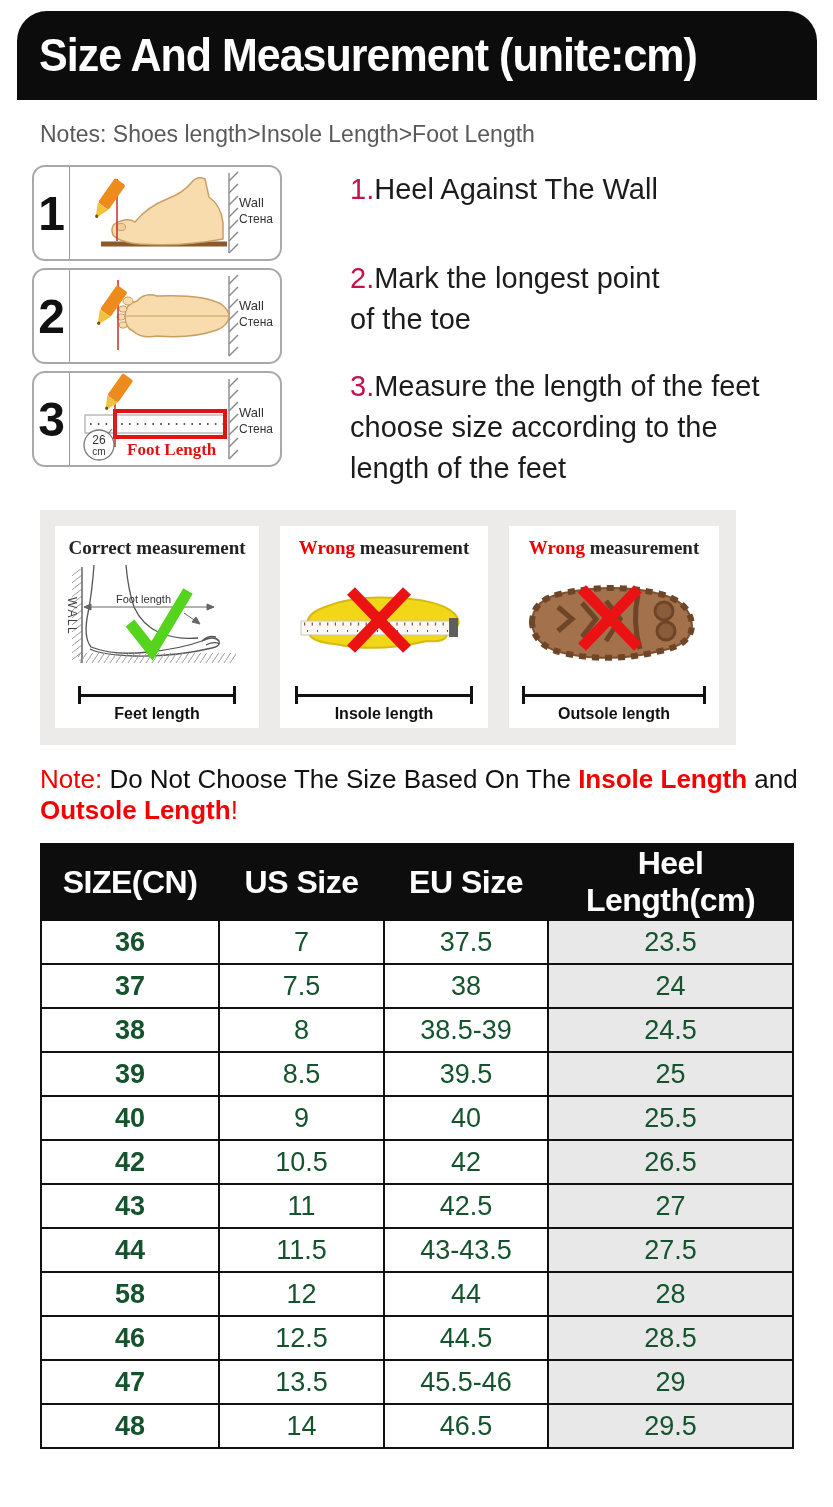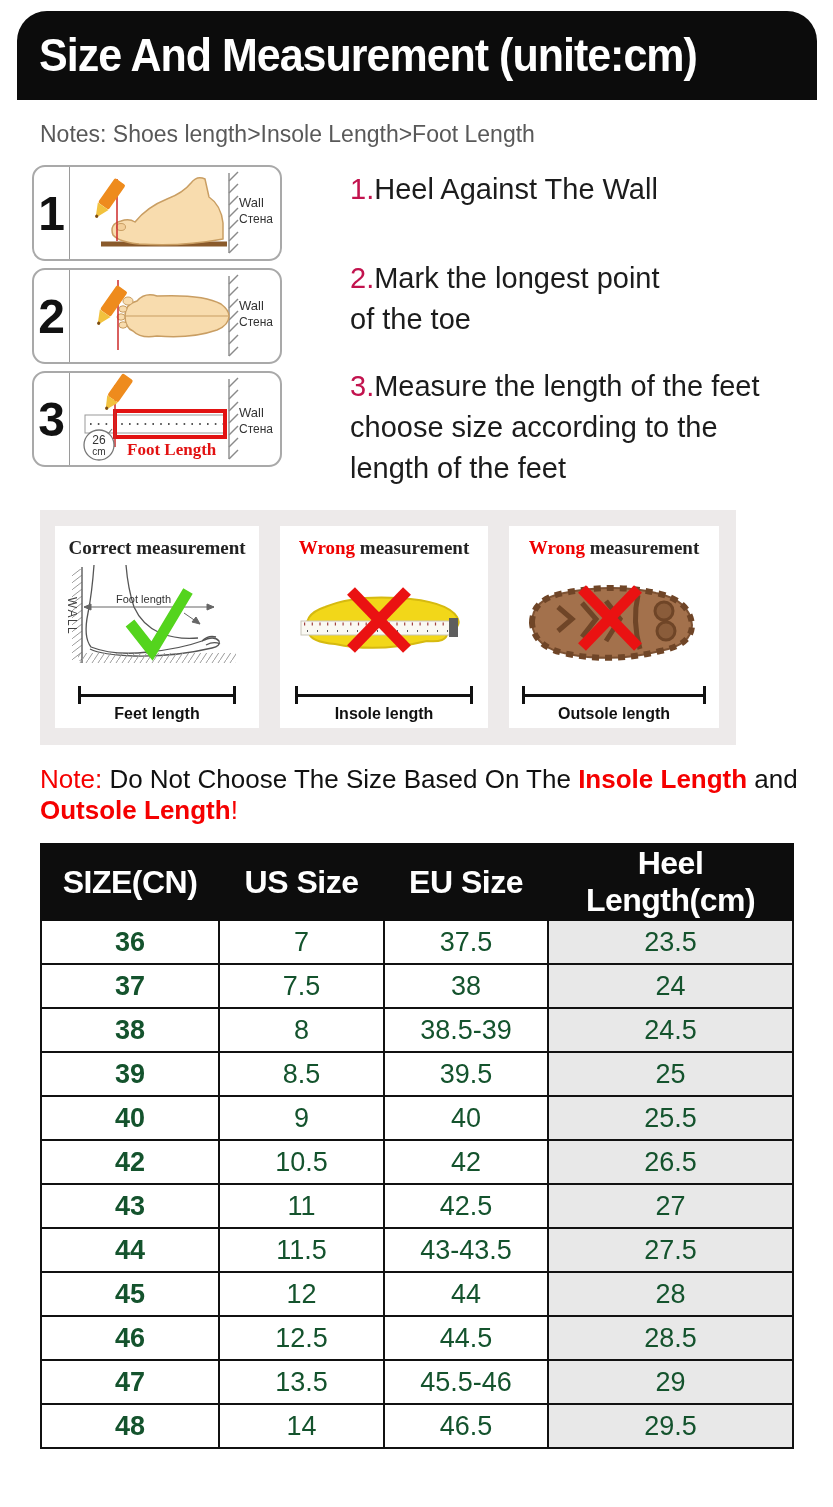--- a/index.html
+++ b/index.html
@@ -392,21 +392,21 @@
         <td>42.5</td>
         <td class="col-foot">27</td>
       </tr>
       <tr>
         <td class="col-cn">44</td>
         <td>11.5</td>
         <td>43-43.5</td>
         <td class="col-foot">27.5</td>
       </tr>
       <tr>
-        <td class="col-cn">45</td>
+        <td class="col-cn">58</td>
         <td>12</td>
         <td>44</td>
         <td class="col-foot">28</td>
       </tr>
       <tr>
         <td class="col-cn">46</td>
         <td>12.5</td>
         <td>44.5</td>
         <td class="col-foot">28.5</td>
       </tr>

